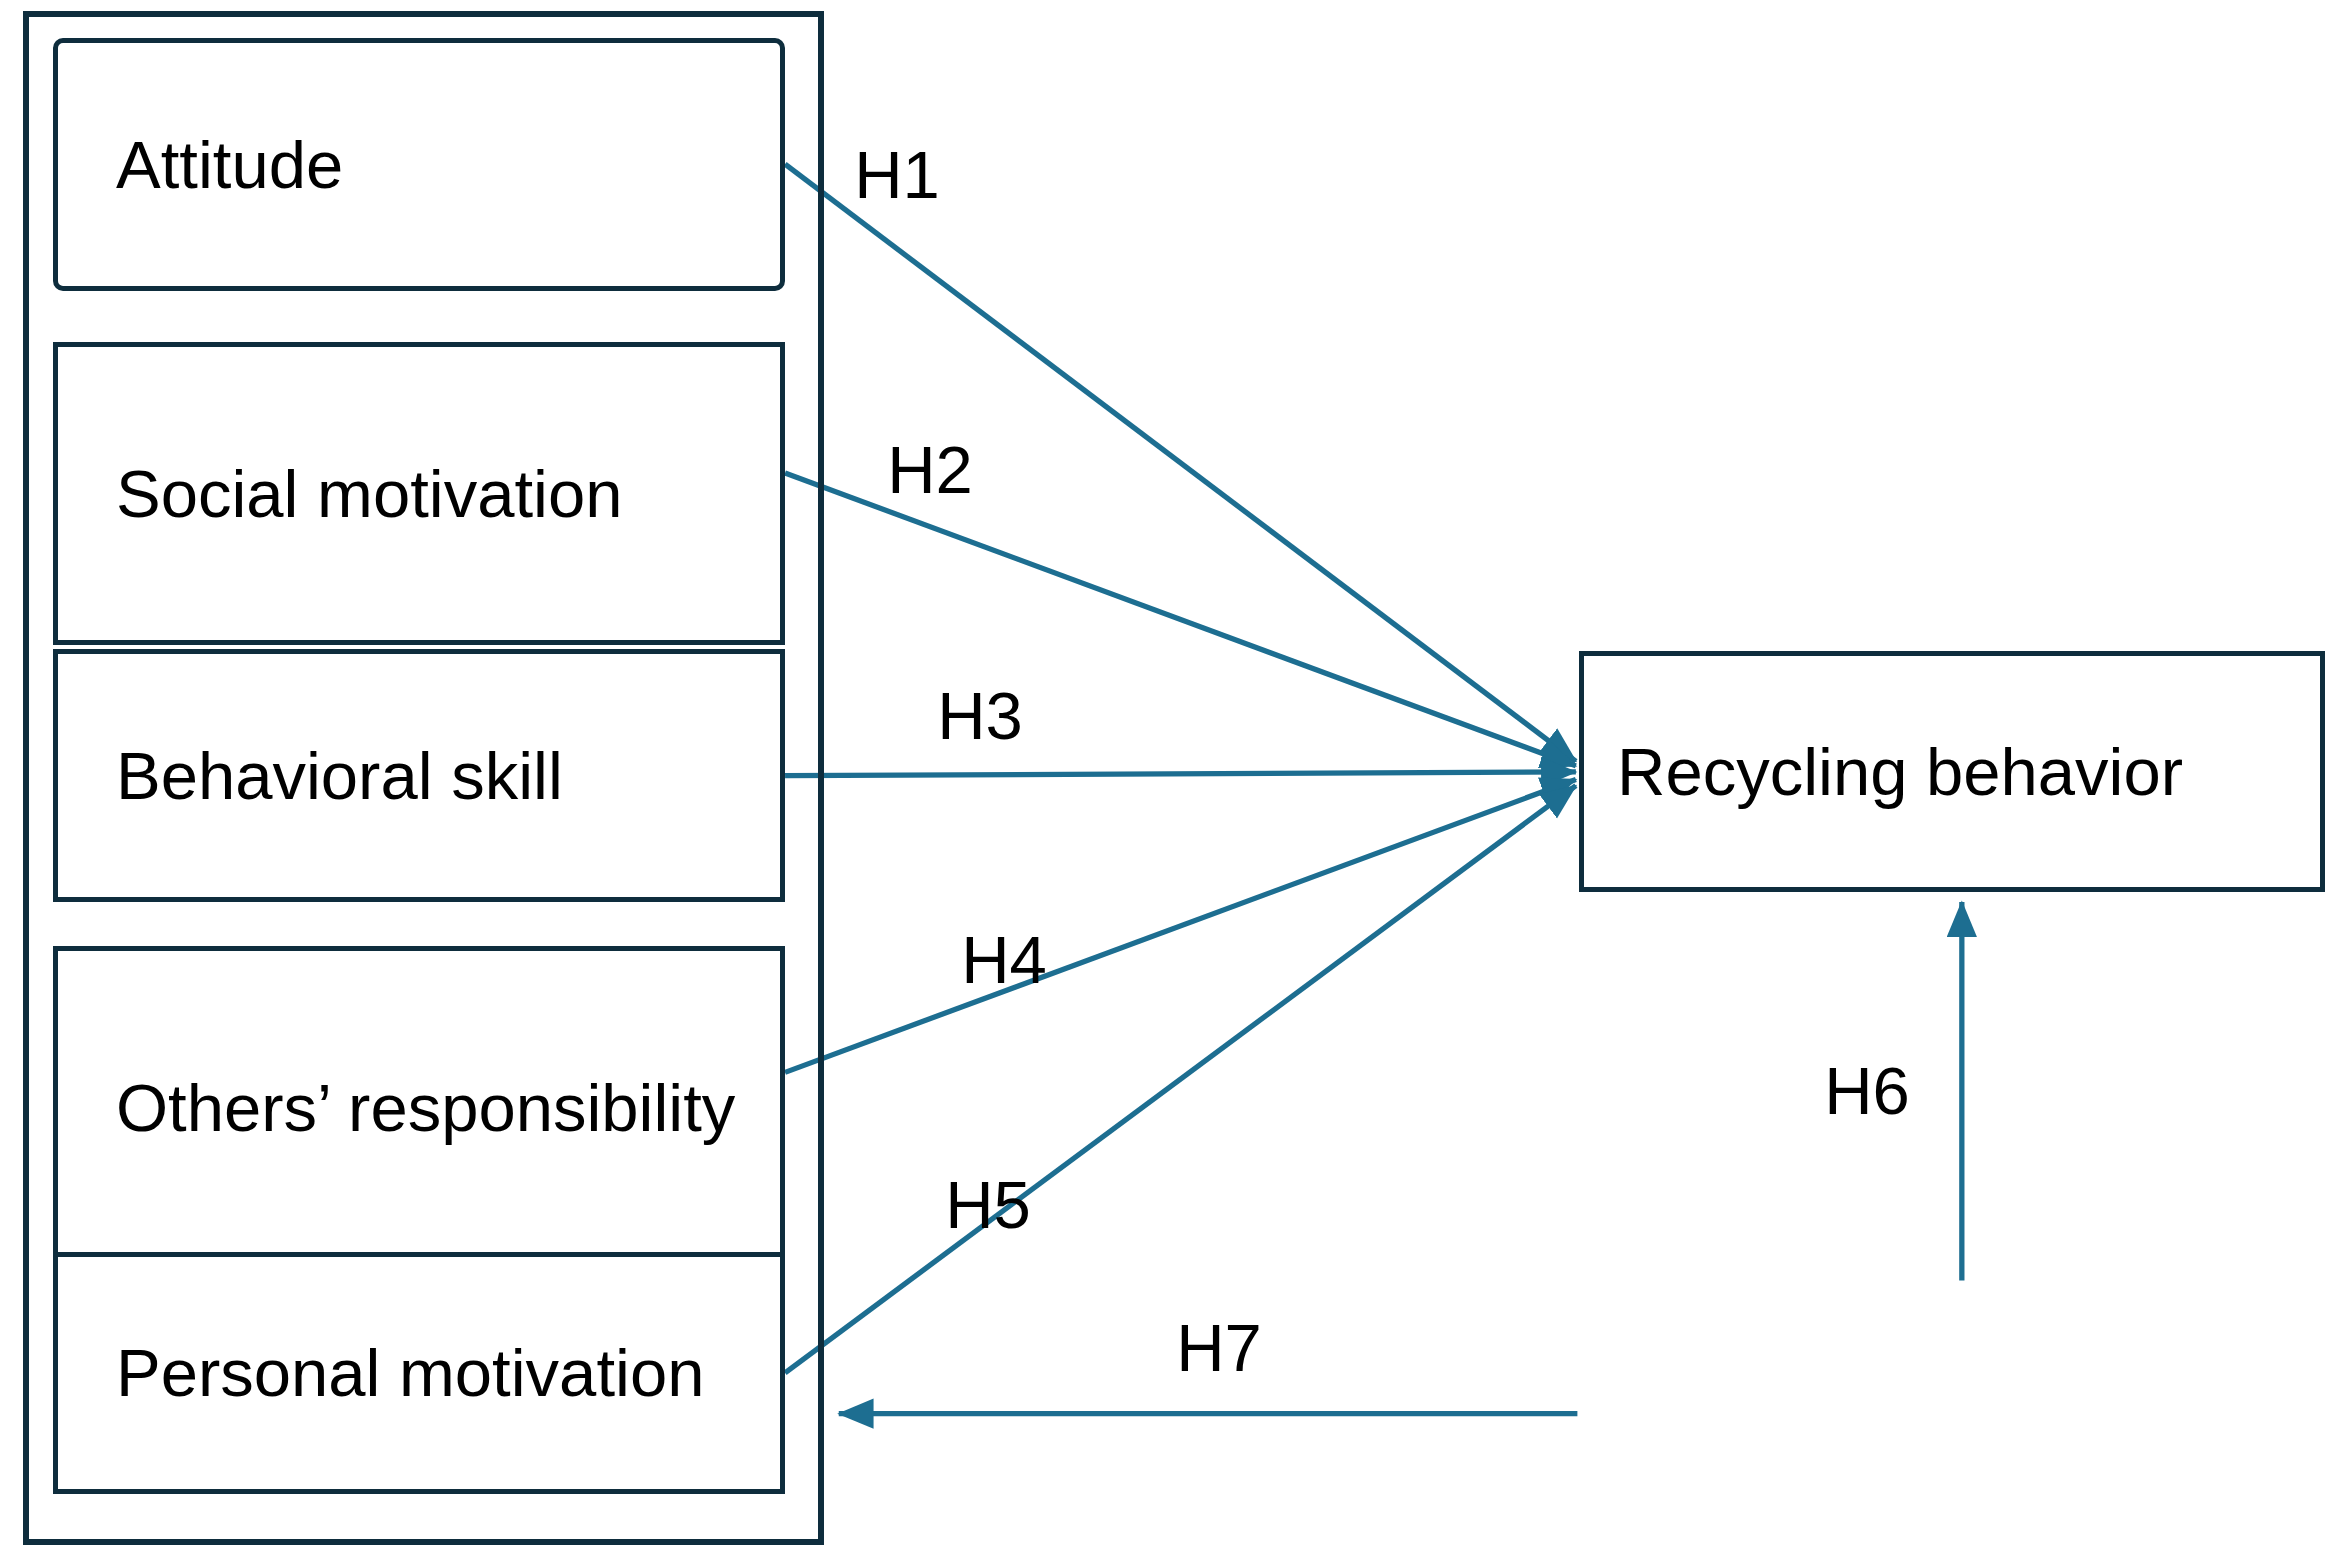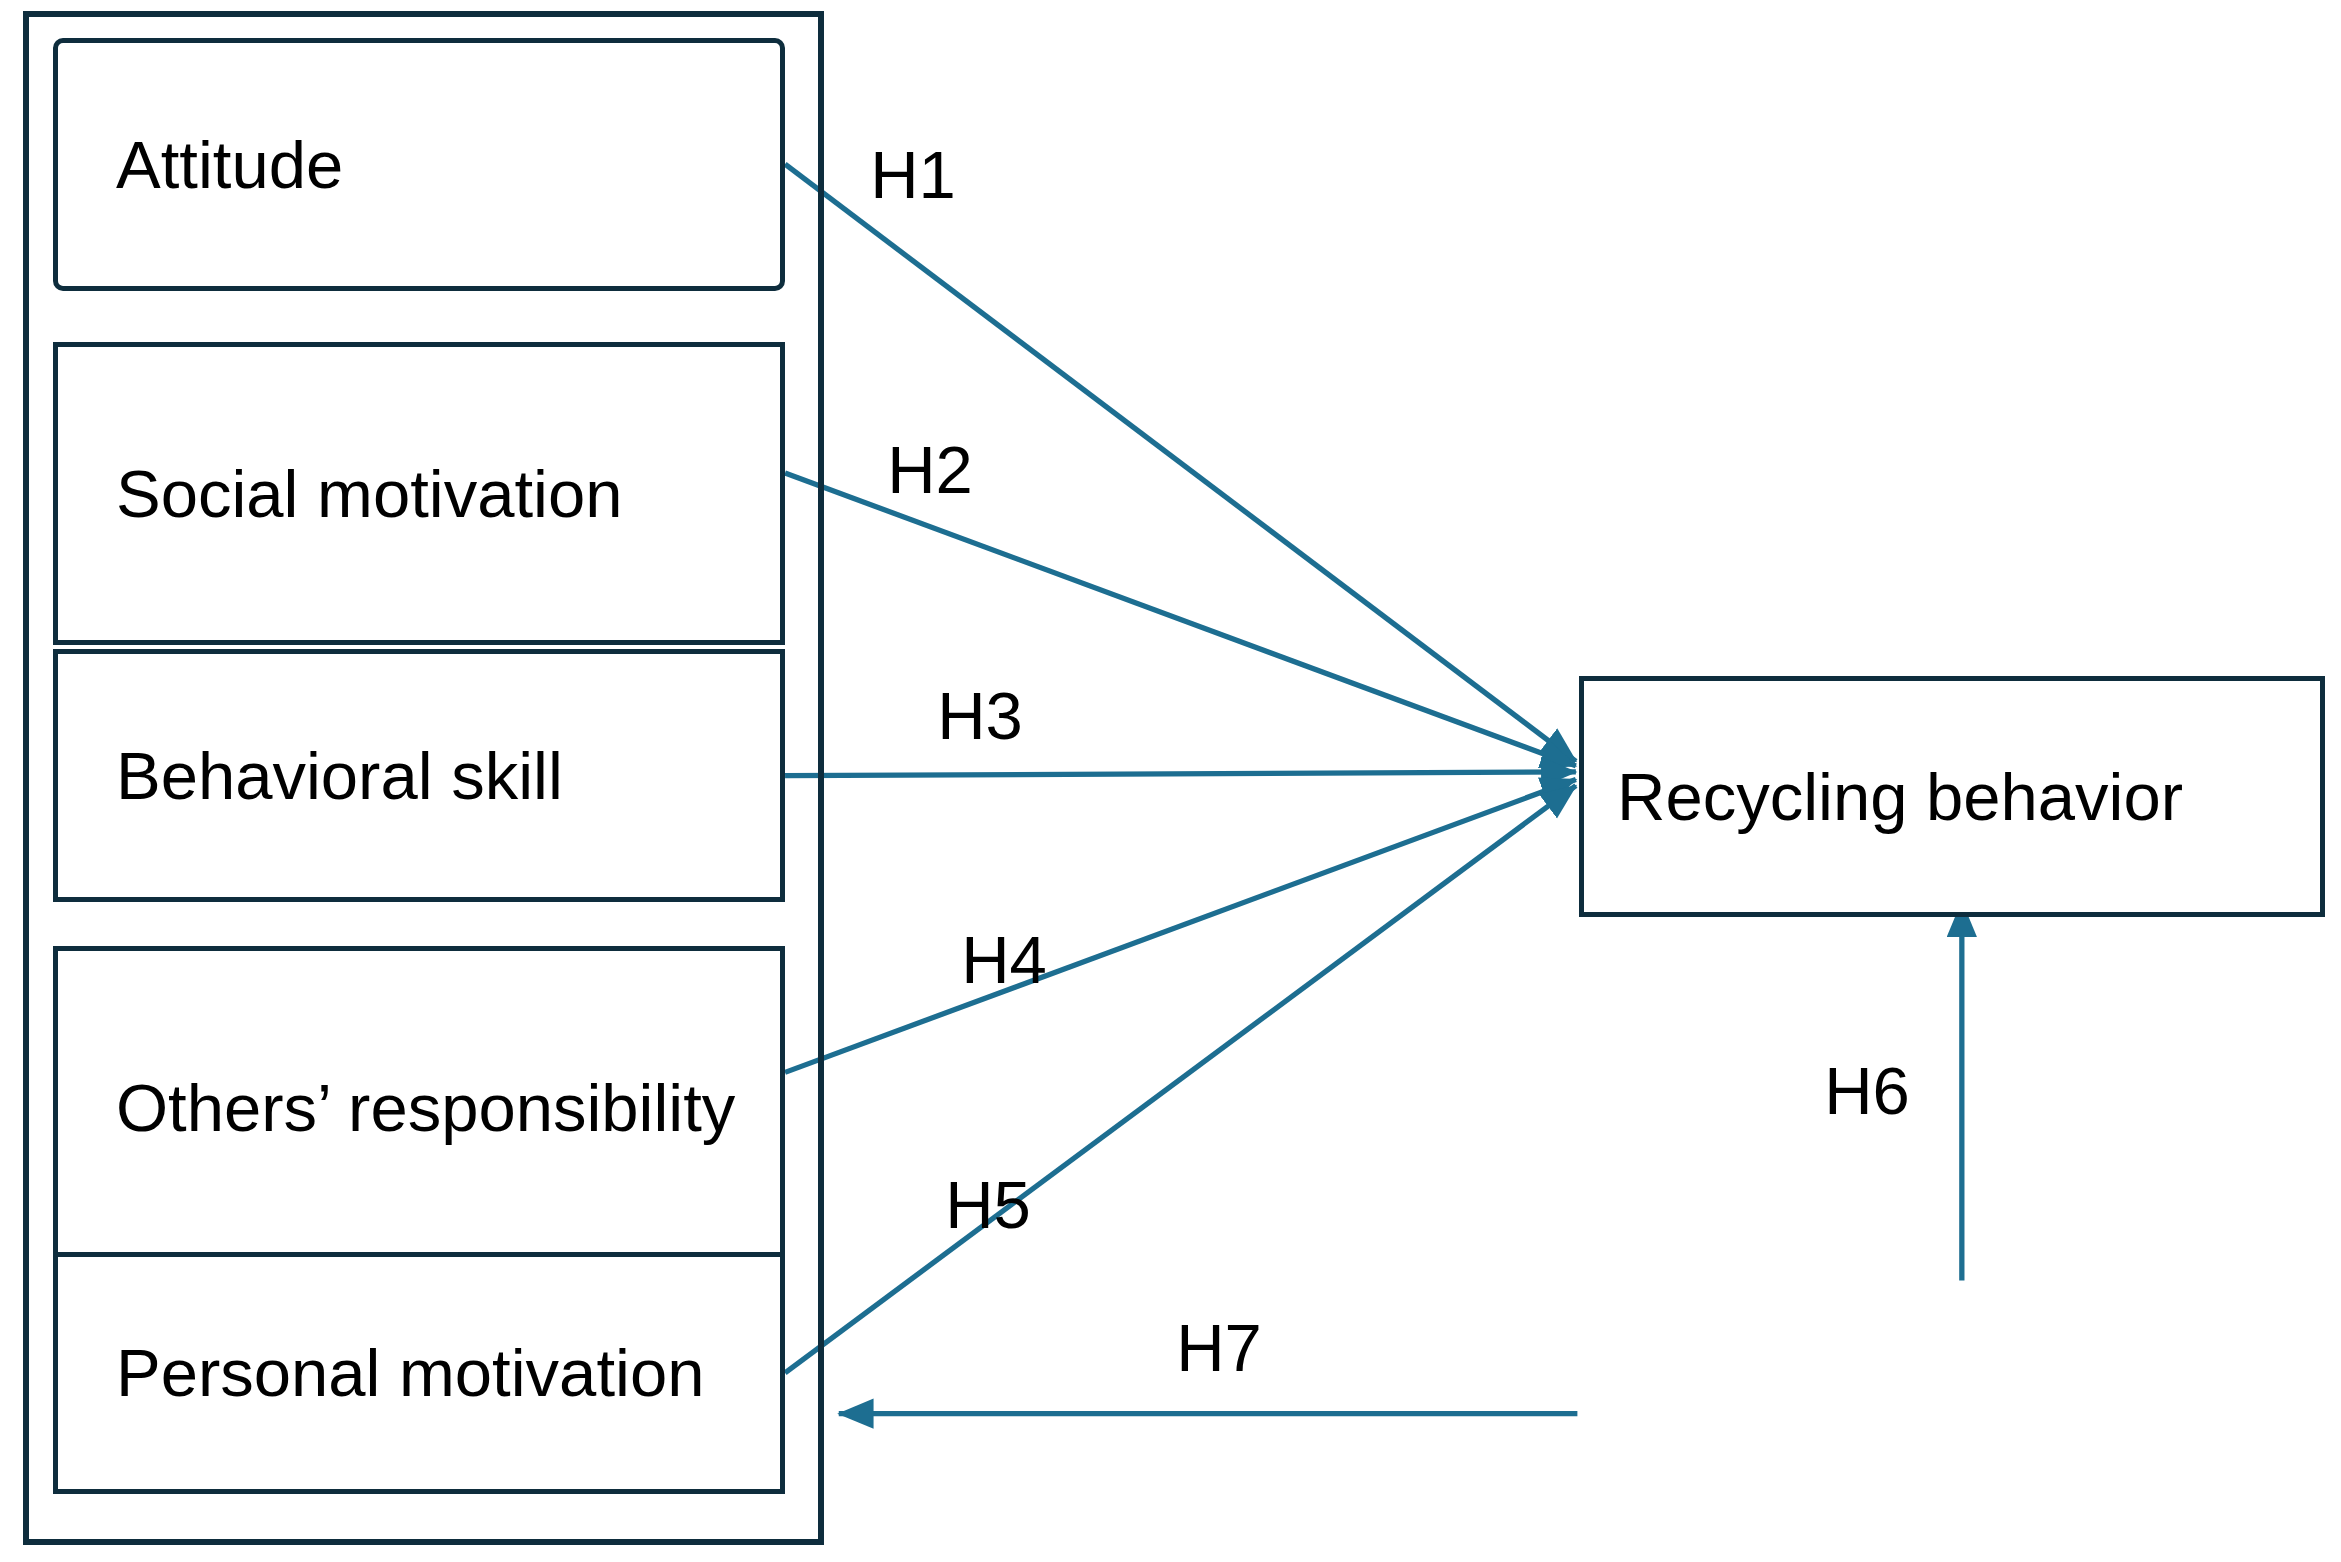--- a/index.html
+++ b/index.html
@@ -28,21 +28,21 @@
     display:flex;align-items:center;
     font-size:67px;line-height:1.1;
     white-space:nowrap;
   }
   .group-box{
     position:absolute;box-sizing:border-box;
     border:6px solid var(--box-border);
     background:transparent;
   }
   .predictor{left:53px;width:732px;padding-left:58px;}
-  .outcome{left:1579px;width:746px;padding-left:33px;margin-top:25px;}
+  .outcome{left:1579px;width:746px;padding-left:33px;}
   .hlabel{
     position:absolute;
     transform:translate(-50%,-50%);
     font-size:67px;line-height:1;
     white-space:nowrap;
   }
 </style>
 </head>
 <body>
 
@@ -83,21 +83,21 @@
 
   <div class="box predictor" style="top:1252px;height:242px;">
     <span>Personal motivation</span>
   </div>
 
   <div class="box outcome" style="top:651px;height:241px;">
     <span>Recycling behavior</span>
   </div>
 
 
-  <span class="hlabel" style="left:897px;top:174px;margin-left:16px;">H1</span>
+  <span class="hlabel" style="left:897px;top:174px;">H1</span>
   <span class="hlabel" style="left:930px;top:469px;">H2</span>
   <span class="hlabel" style="left:980px;top:715px;">H3</span>
   <span class="hlabel" style="left:1004px;top:959px;">H4</span>
   <span class="hlabel" style="left:988px;top:1204px;">H5</span>
   <span class="hlabel" style="left:1867px;top:1090px;">H6</span>
   <span class="hlabel" style="left:1219px;top:1347px;">H7</span>
 
 </div>
 
 

